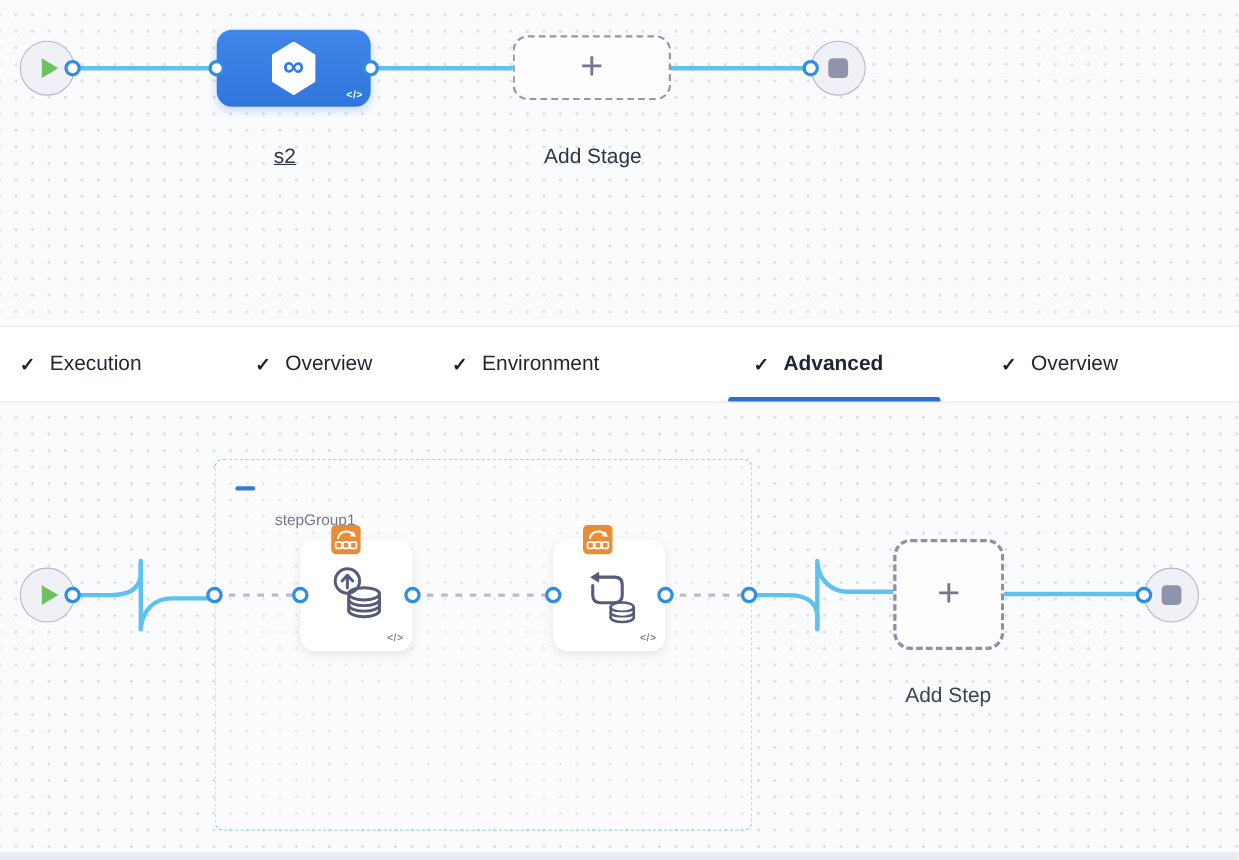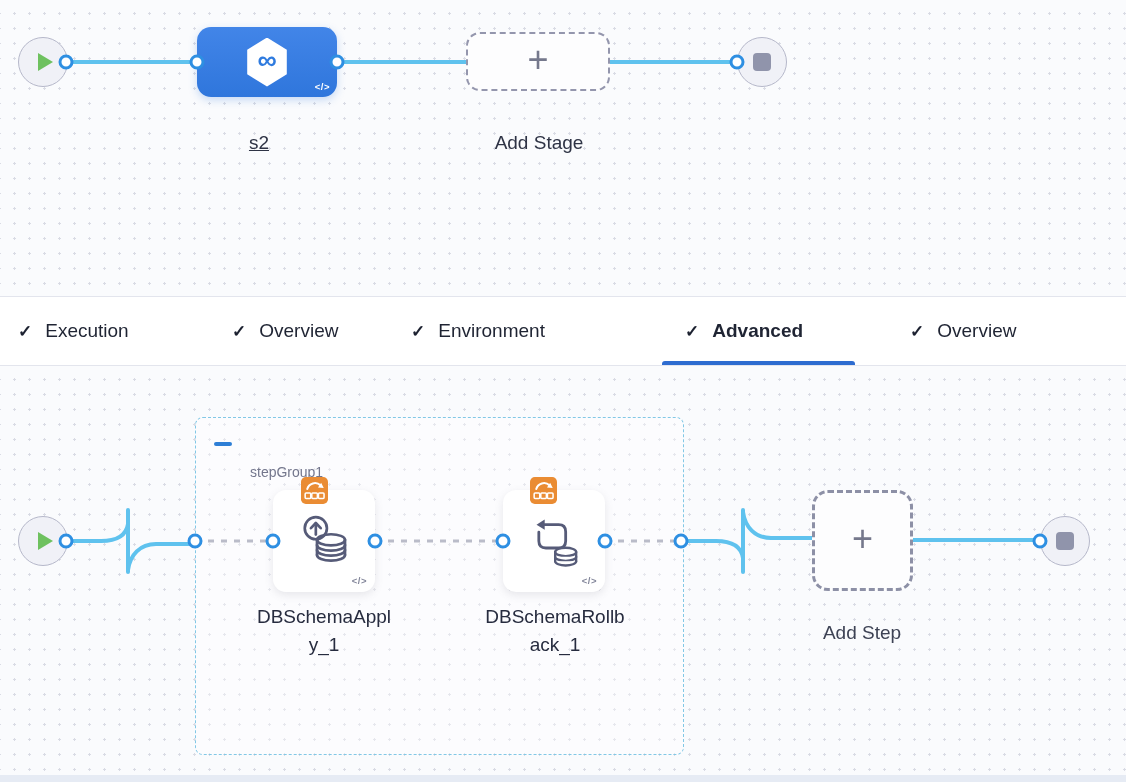--- a/index.html
+++ b/index.html
@@ -263,24 +263,16 @@
 
   <div class="port" style="left:66px;  top:175px;"></div>
   <div class="port" style="left:195px; top:175px;"></div>
   <div class="port" style="left:273px; top:175px;"></div>
   <div class="port" style="left:375px; top:175px;"></div>
   <div class="port" style="left:503px; top:175px;"></div>
   <div class="port" style="left:605px; top:175px;"></div>
   <div class="port" style="left:681px; top:175px;"></div>
   <div class="port" style="left:1040px; top:175px;"></div>
 
-  <div class="step-label" style="left:249px; top:237px;">
-    <span>DBSchemaAppl</span><br>
-    <span>y_1</span>
-  </div>
-  <div class="step-label" style="left:480px; top:237px;">
-    <span>DBSchemaRollb</span><br>
-    <span>ack_1</span>
-  </div>
   <div class="node-label" style="left:787px; top:256px; width:150px; color:#3d4254;">Add Step</div>
 
   <div id="bottom-strip"></div>
 </div>
 
 </body></html>

